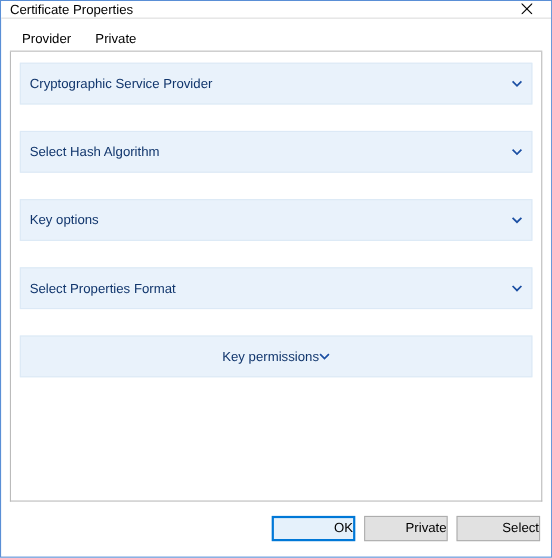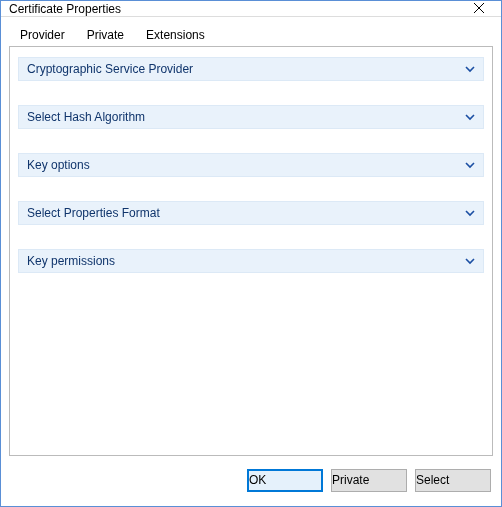--- a/index.html
+++ b/index.html
@@ -74,31 +74,31 @@
       margin: 0 8px 8px 8px;
       border: 1px solid #bbb;
       border-top: none;
       padding: 10px 8px;
       overflow: auto;
       background: #fff;
     }
     .expander {
       background: #e9f2fb;
       border: 1px solid #dce9f6;
-      height: 24px;
+      height: 38px;
       display: flex;
       align-items: center;
       justify-content: space-between;
       padding: 0 8px;
       margin-bottom: 24px;
       cursor: pointer;
       color: #10356c;
       font-size: 12px;
     }
-    .expander:last-child { margin-bottom: 17px; }
+    .expander:last-child { margin-bottom: 17px; justify-content: center; }
     .chevron {
       color: #1b4fa3;
       display: flex;
       align-items: center;
     }
     .chevron svg { width: 10px; height: 10px; }
     .buttonbar {
       height: 42px;
       display: flex;
       align-items: center;
@@ -109,21 +109,21 @@
     .btn {
       width: 76px;
       height: 23px;
       border: 1px solid #adadad;
       background: #e1e1e1;
       font-family: inherit;
       font-size: 12px;
       cursor: pointer;
       display: flex;
       align-items: center;
-      justify-content: flex-start;
+      justify-content: flex-end;
     }
     .btn.default {
       border: 2px solid #0078d7;
       background: #e5f1fb;
     }
   </style>
 </head>
 <body>
 
 <div class="titlebar">
@@ -134,21 +134,20 @@
           <line x1="0" y1="0" x2="10" y2="10" stroke="#000" stroke-width="1"></line>
           <line x1="10" y1="0" x2="0" y2="10" stroke="#000" stroke-width="1"></line>
         </svg>
     </span>
   </div>
 </div>
 
 <div class="tabstrip">
   <div class="tab"><span>Provider</span></div>
   <div class="tab"><span>Private</span></div>
-  <div class="tab"><span>Extensions</span></div>
 </div>
 
 <div class="content">
   <div class="expander">
     <span>Cryptographic Service Provider</span>
     <span class="chevron">
       <svg viewBox="0 0 10 10">
           <polyline points="1,3 5,7 9,3" fill="none" stroke="#1b4fa3" stroke-width="1.6"></polyline>
         </svg>
     </span>

